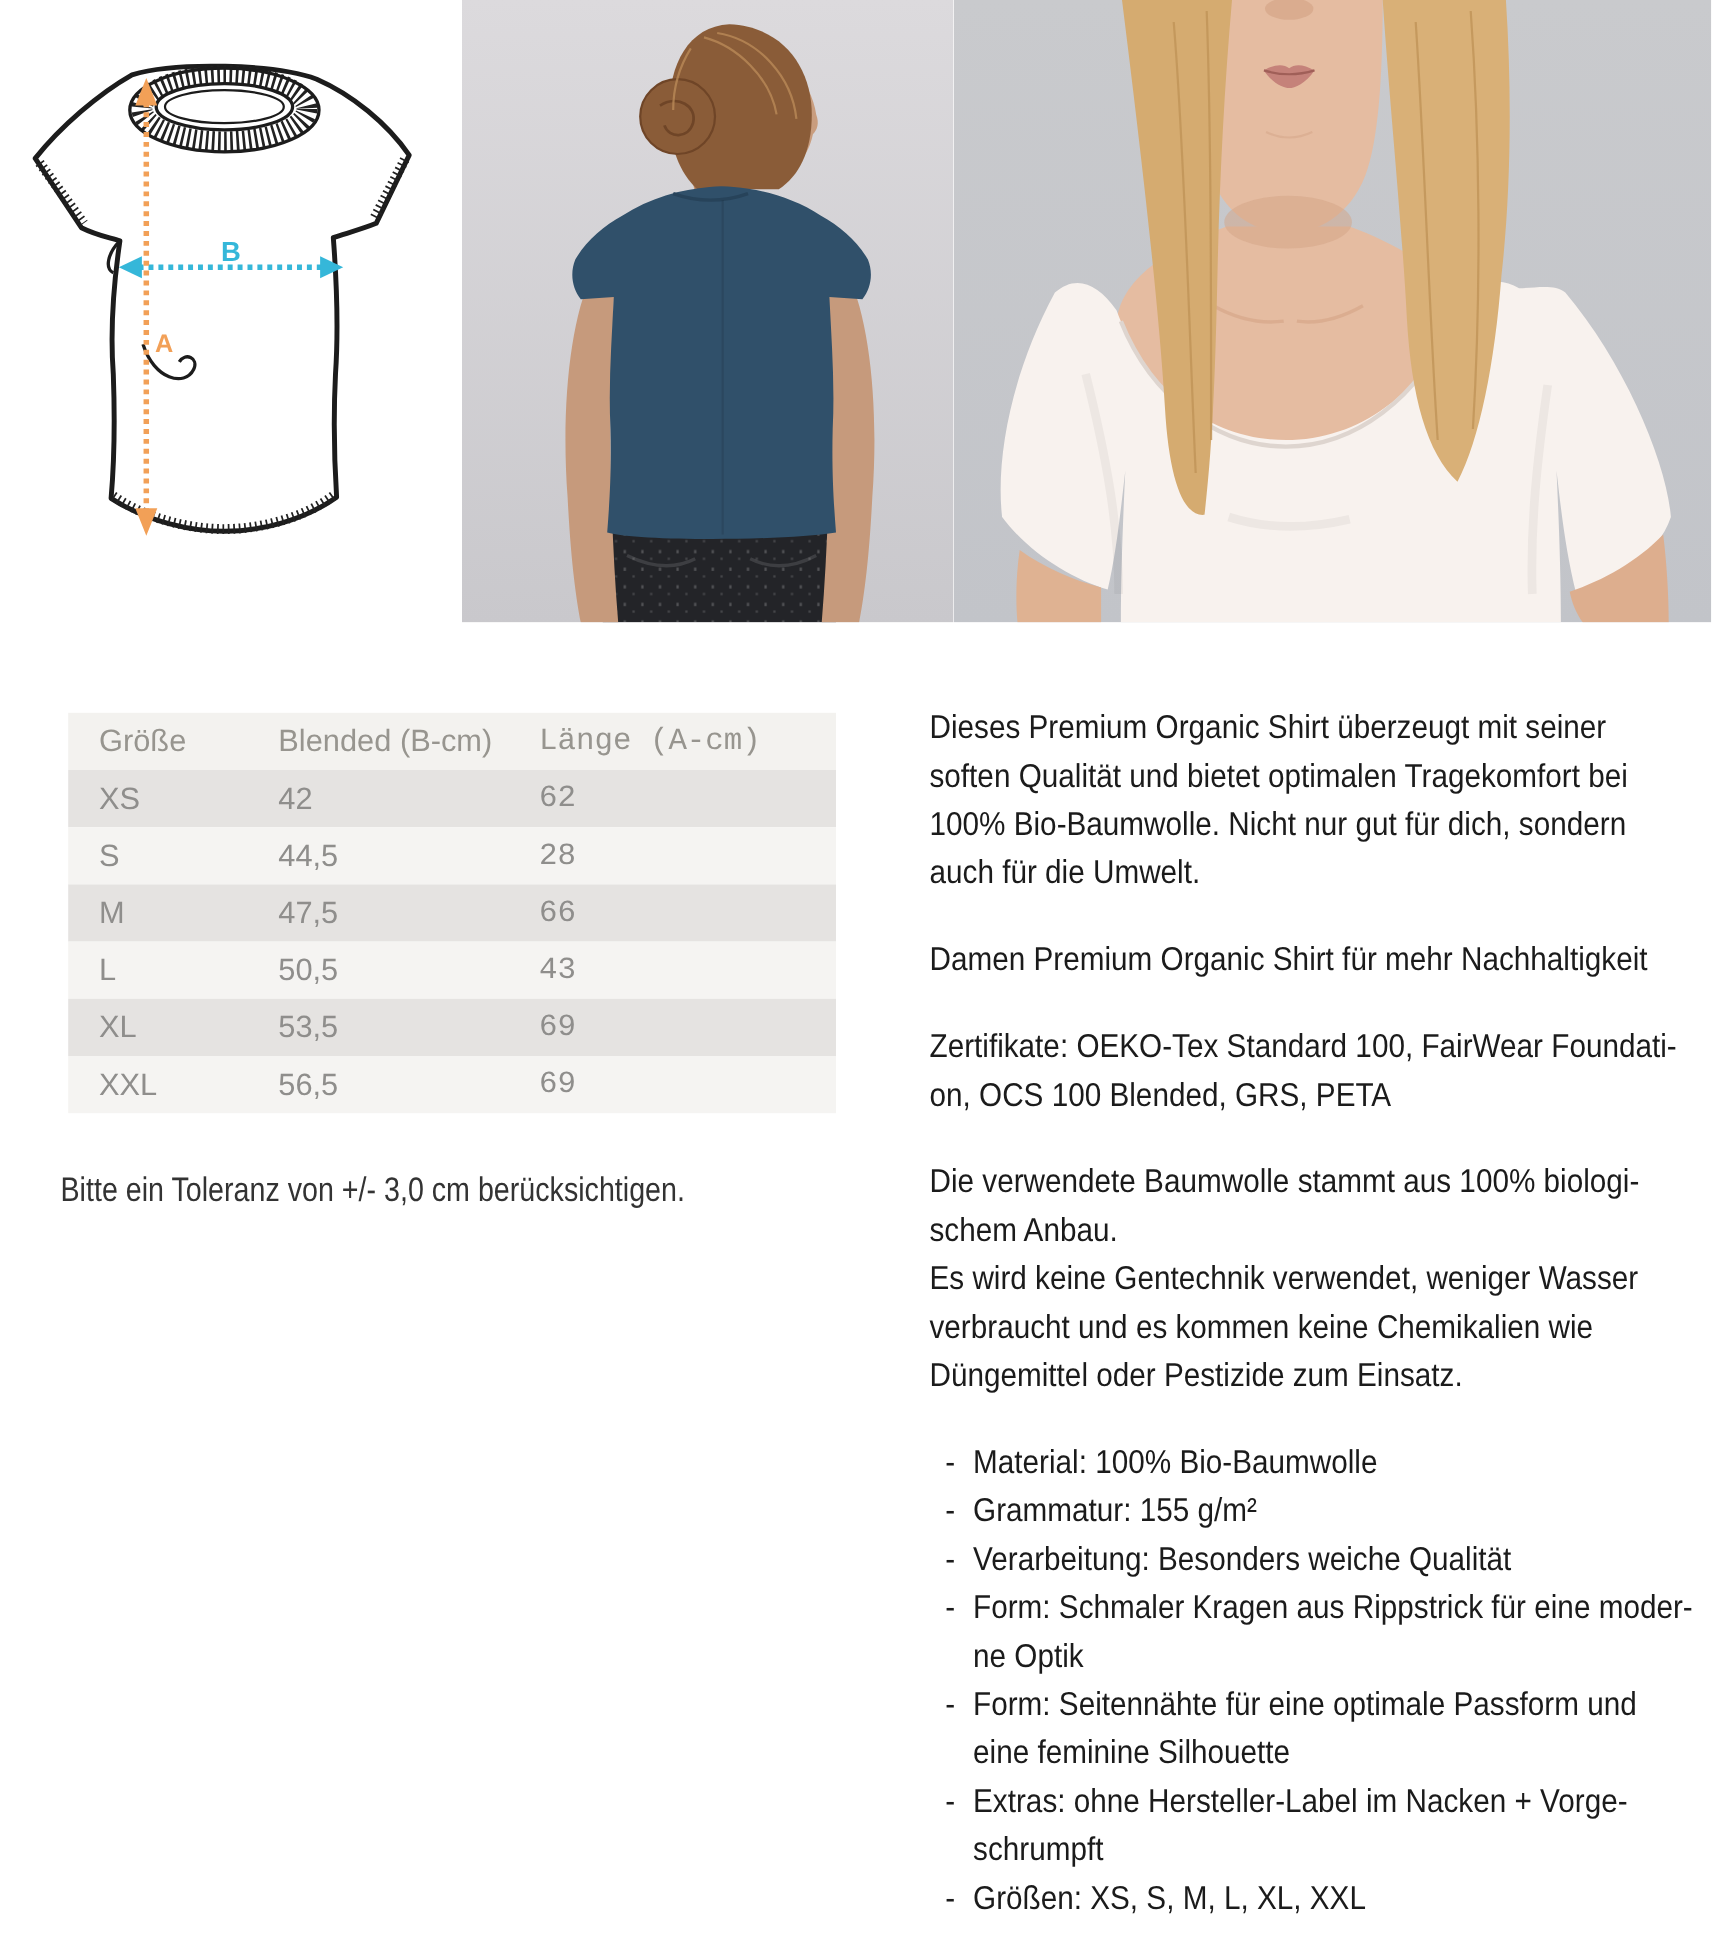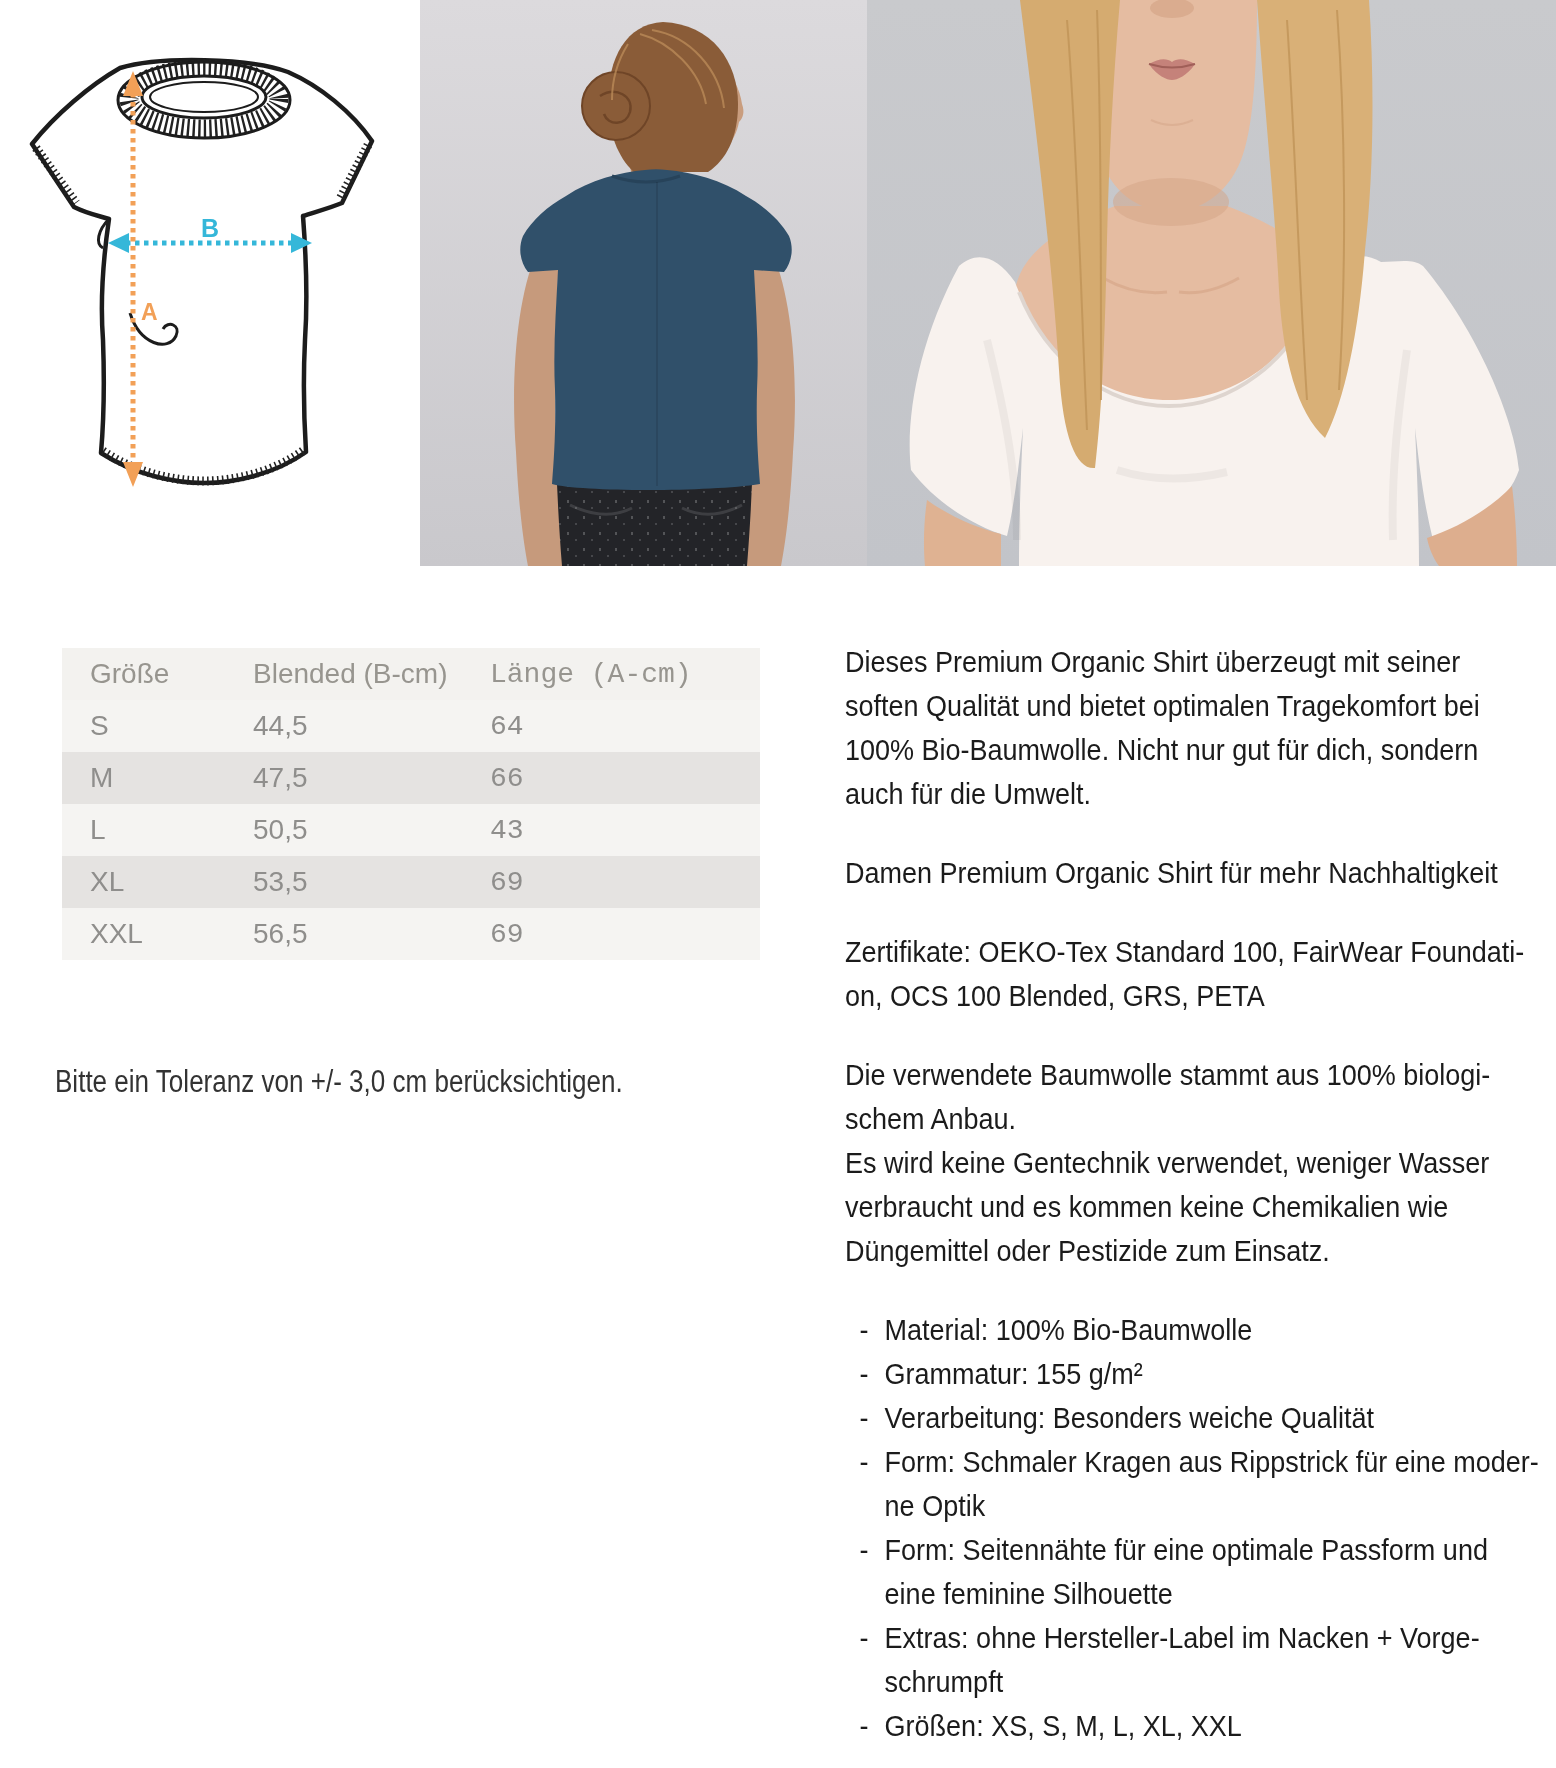--- a/index.html
+++ b/index.html
@@ -172,24 +172,29 @@
       <path d="M200,20 C210,140 214,300 220,430 M230,10 C234,120 234,260 234,400 M420,20 C428,140 432,280 440,400 M470,10 C478,120 480,260 472,390" fill="none" stroke="#bf9457" stroke-width="2" opacity="0.8"></path>
     </svg>
   </div>
 
   <div class="size-table">
     <div class="t-row t-head">
       <div class="t-cell t-c1">Größe</div>
       <div class="t-cell t-c2">Blended (B-cm)</div>
       <div class="t-cell t-c3">Länge (A-cm)</div>
     </div>
+    <div class="t-row dark">
+      <div class="t-cell t-c1">XS</div>
+      <div class="t-cell t-c2">42</div>
+      <div class="t-cell t-c3">62</div>
+    </div>
     <div class="t-row light">
       <div class="t-cell t-c1">S</div>
       <div class="t-cell t-c2">44,5</div>
-      <div class="t-cell t-c3">64</div>
+      <div class="t-cell t-c3">28</div>
     </div>
     <div class="t-row dark">
       <div class="t-cell t-c1">M</div>
       <div class="t-cell t-c2">47,5</div>
       <div class="t-cell t-c3">66</div>
     </div>
     <div class="t-row light">
       <div class="t-cell t-c1">L</div>
       <div class="t-cell t-c2">50,5</div>
       <div class="t-cell t-c3">43</div>

